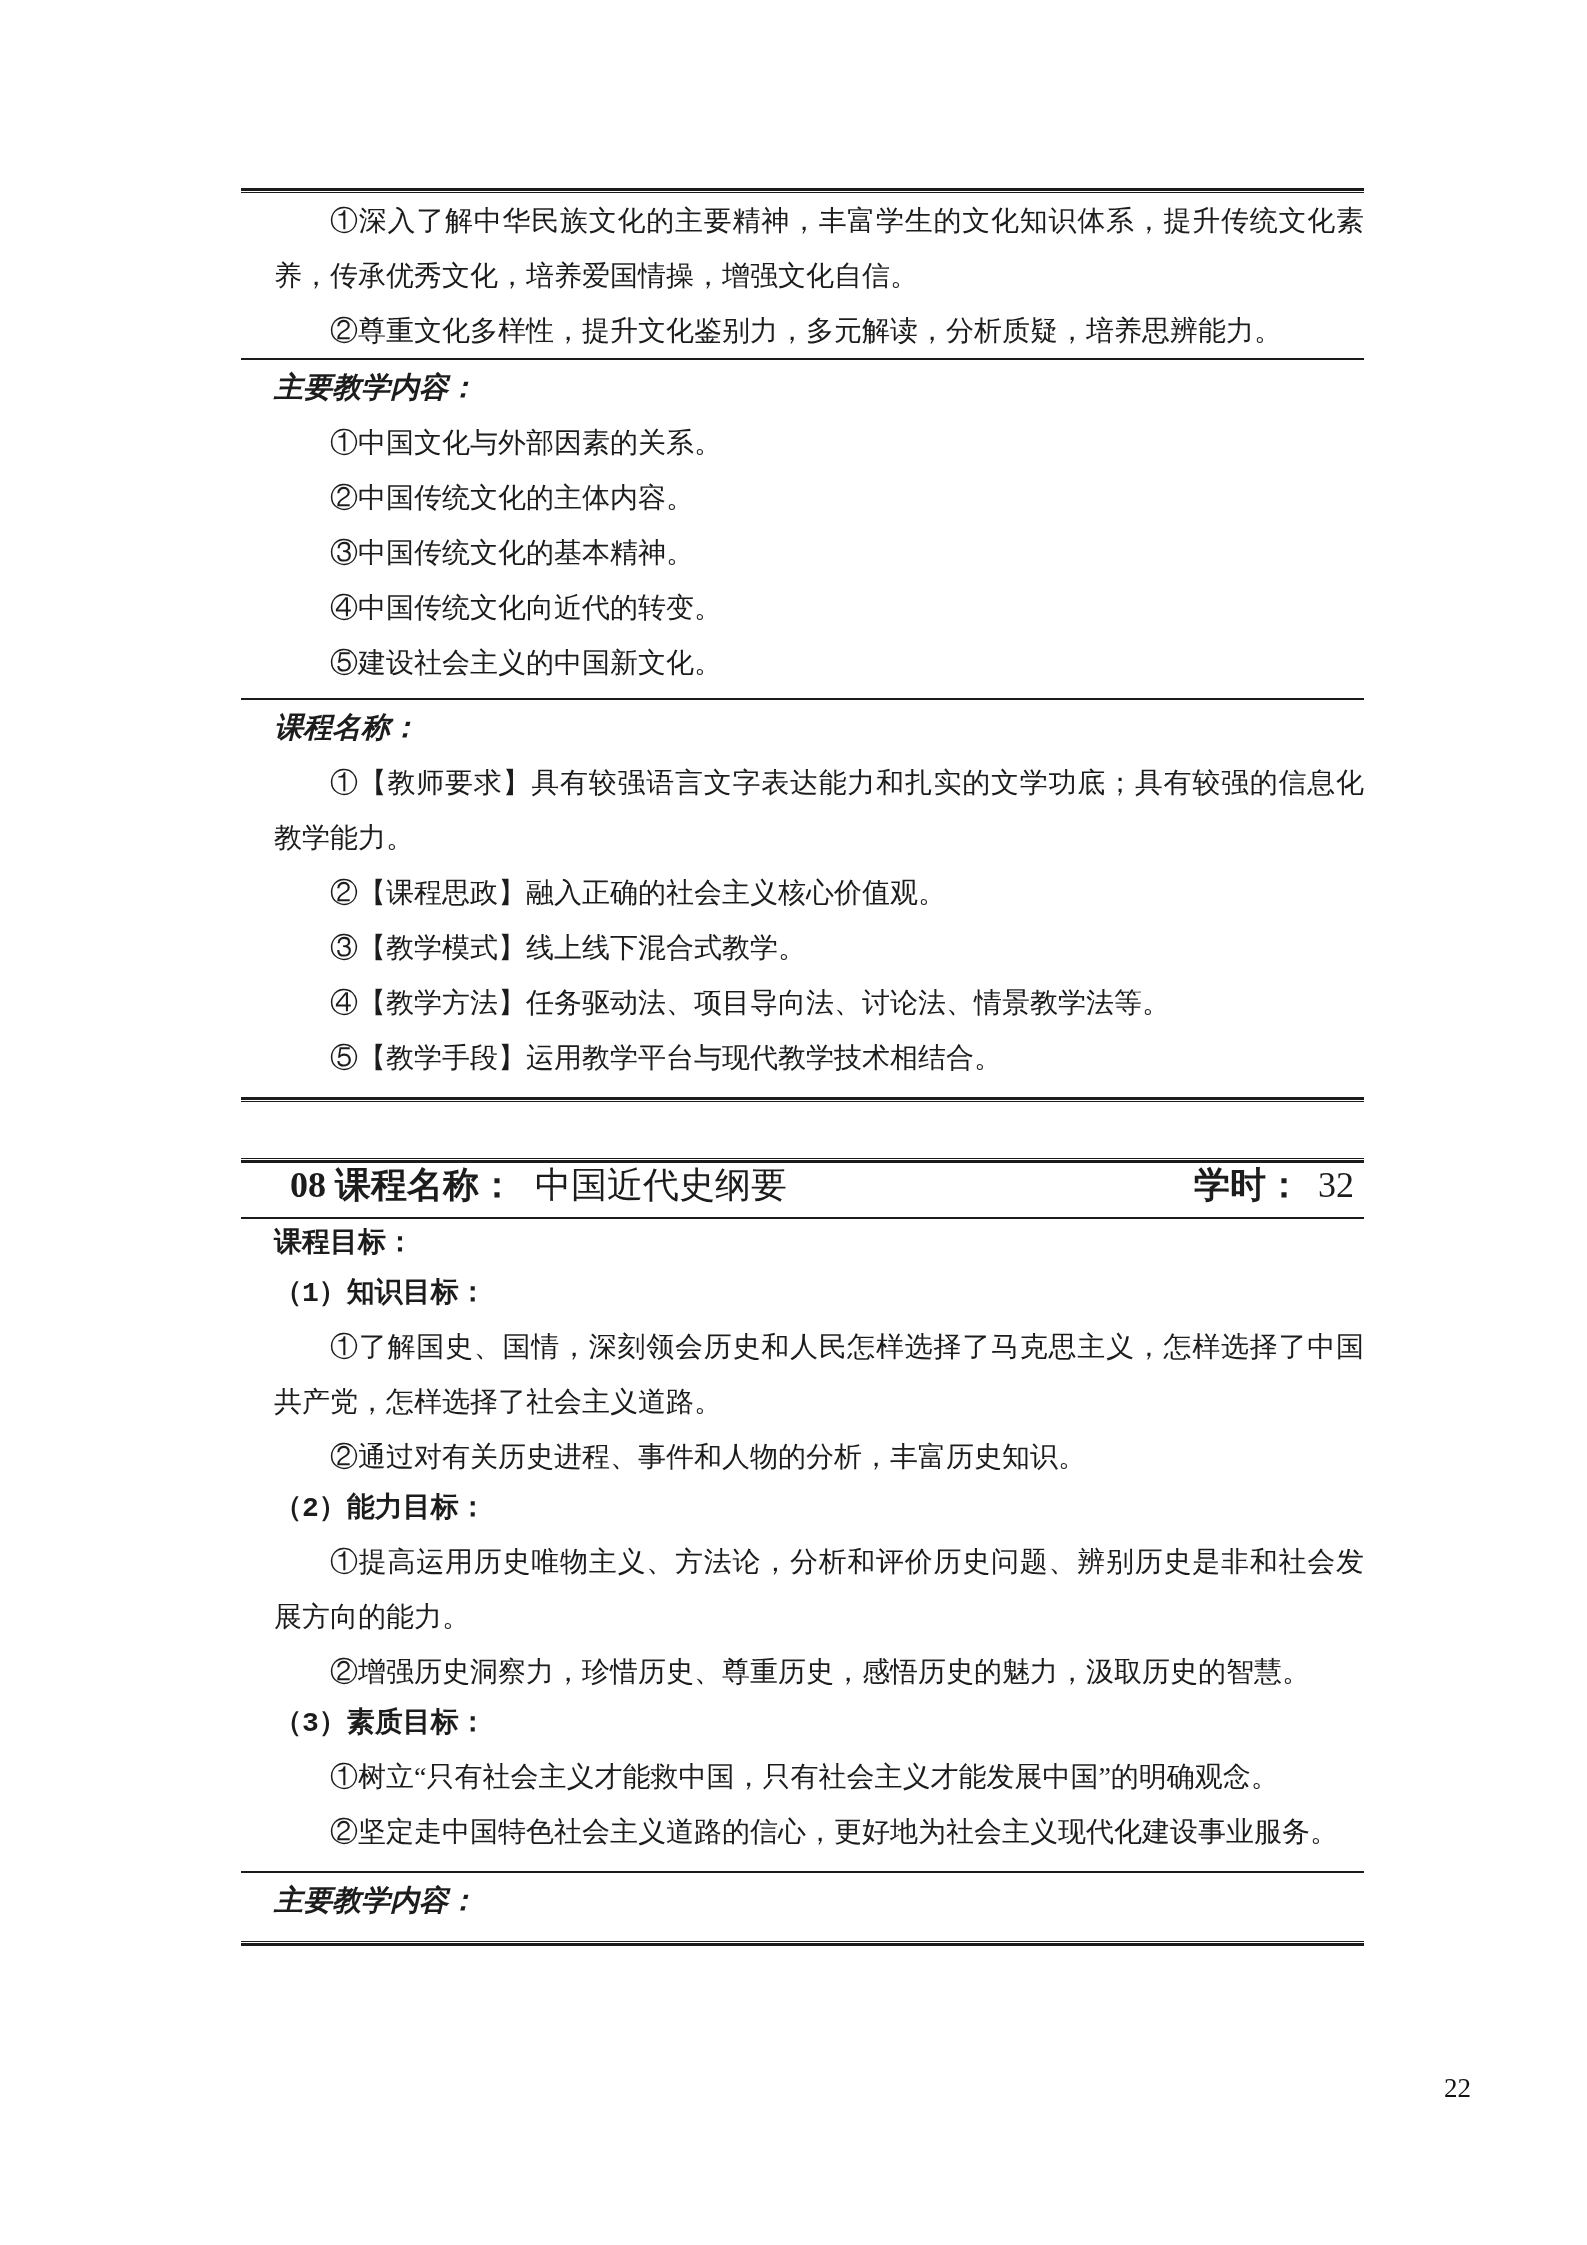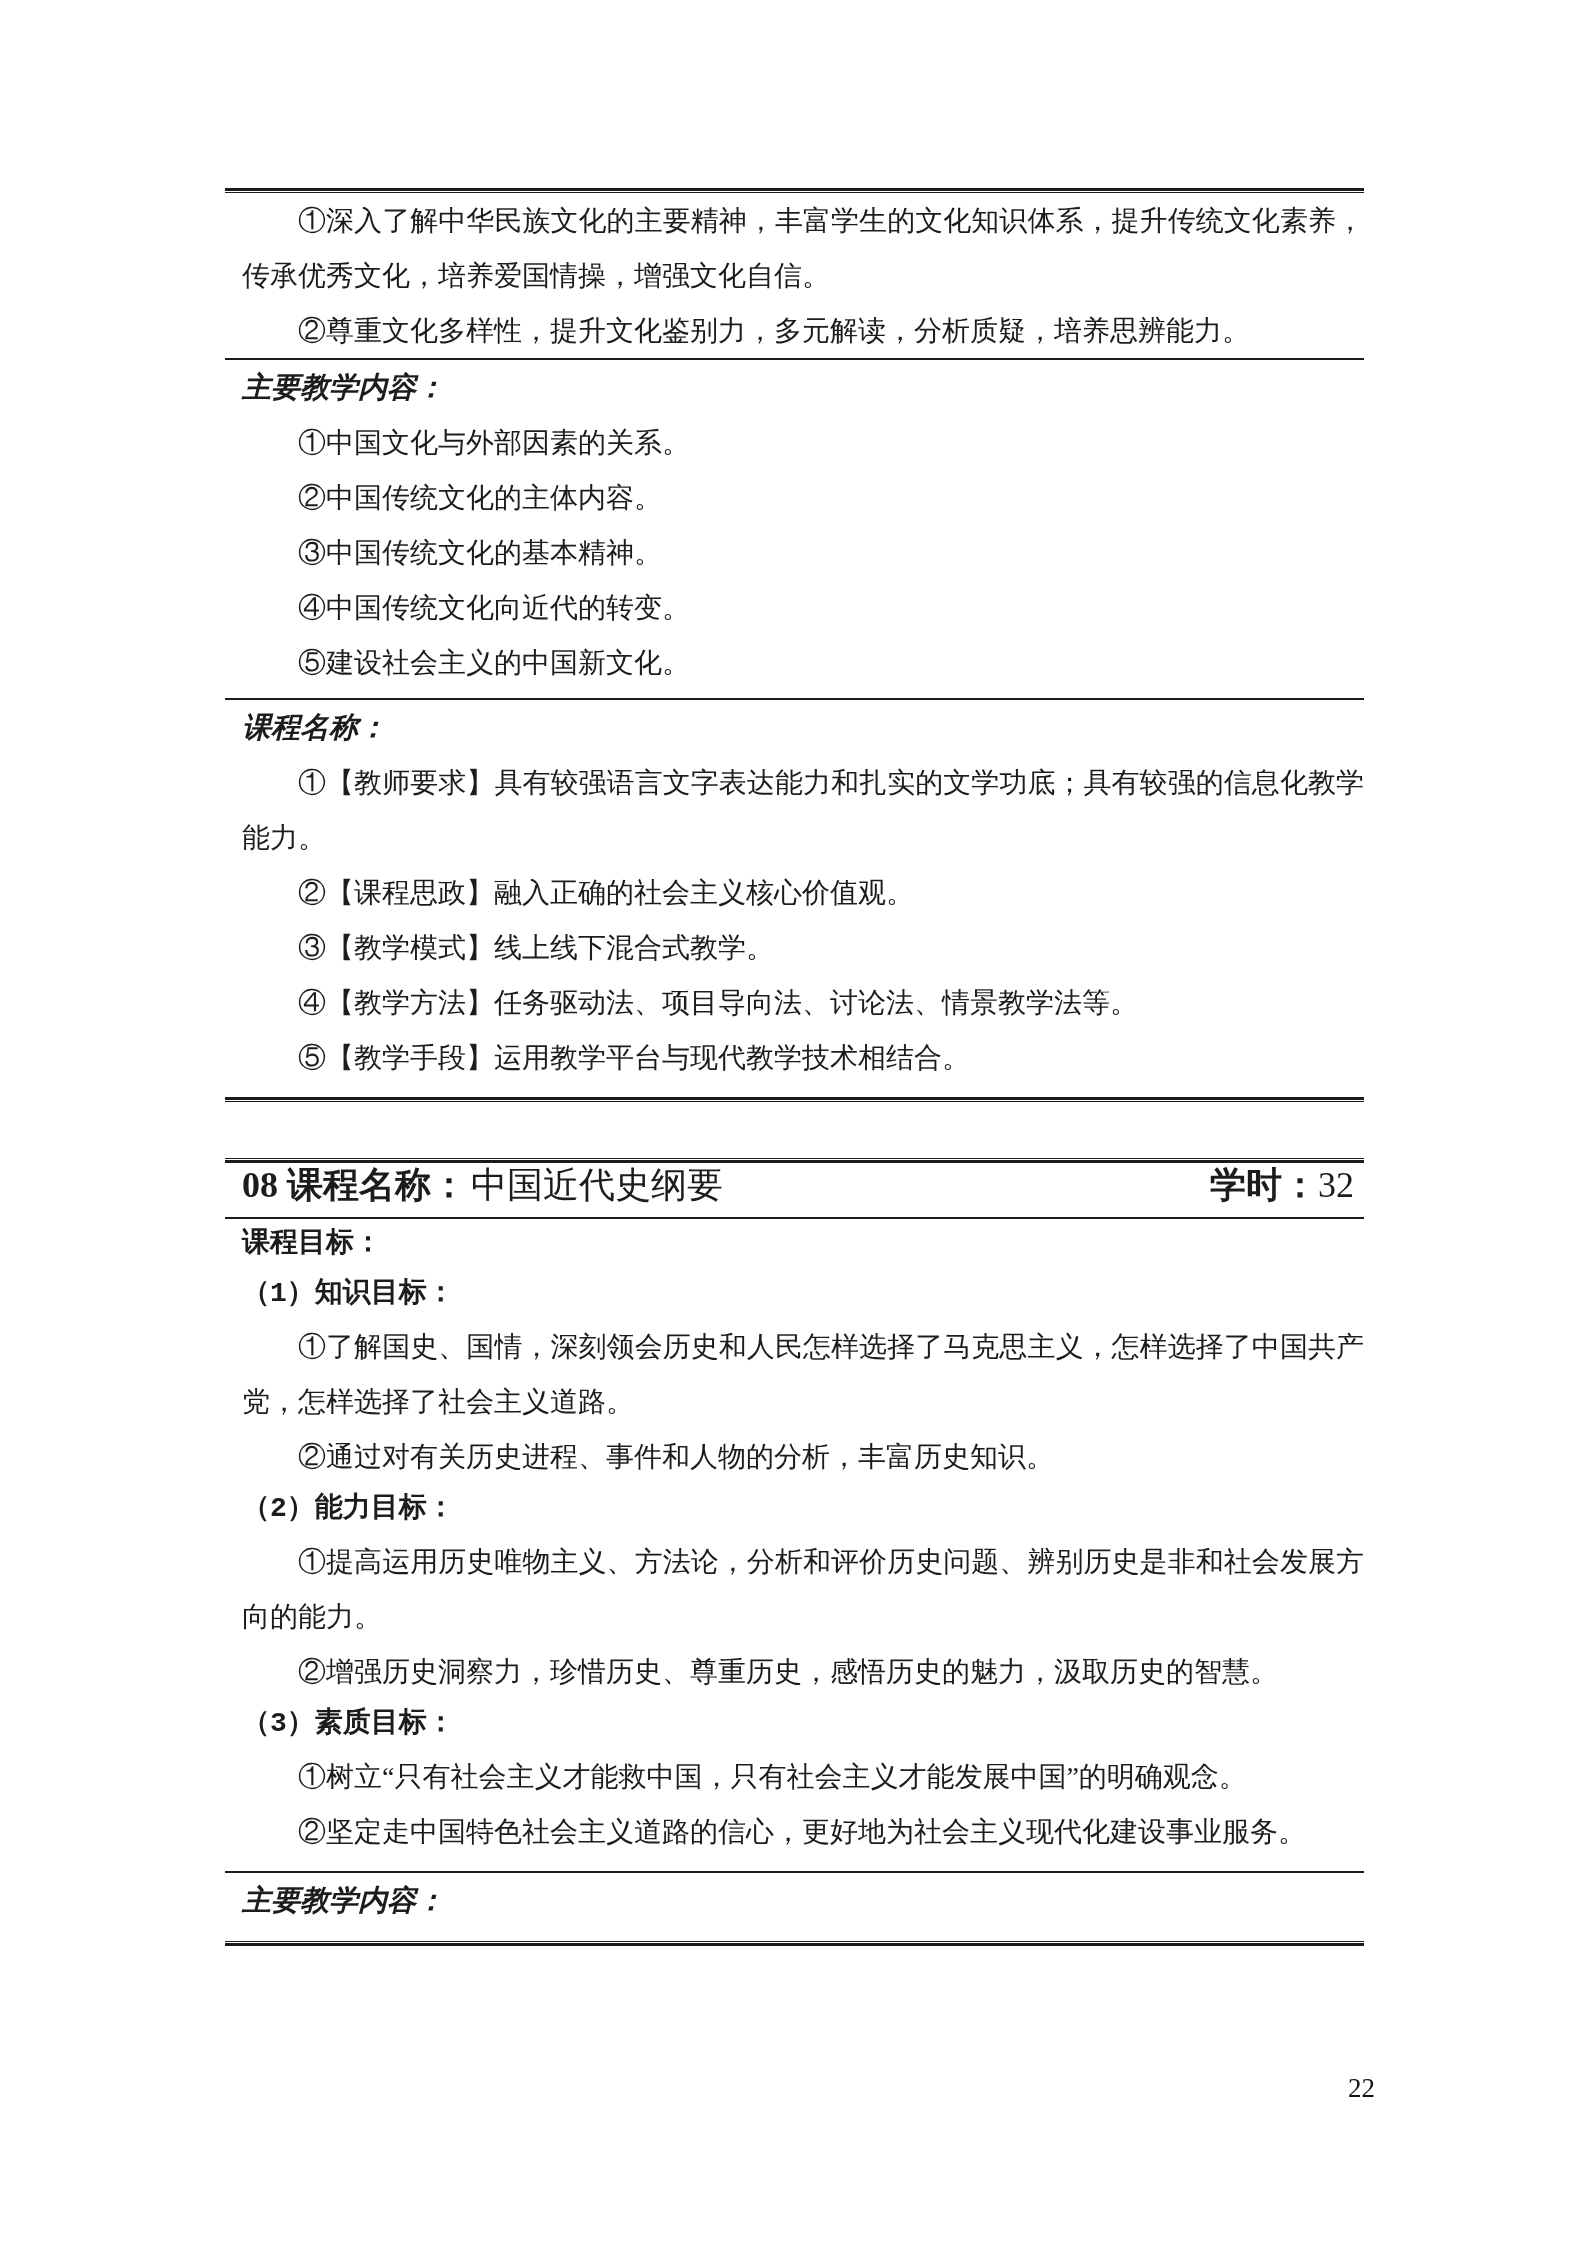--- a/index.html
+++ b/index.html
@@ -1,15 +1,15 @@
 <!DOCTYPE html>
 <html><head>
 <meta charset="utf-8">
 <style>
-  * { box-sizing: border-box; }
+  * { box-sizing: border-box; padding-left: 16px; }
   html, body { margin: 0; padding: 0; background: #ffffff; }
   .page {
     position: relative;
     width: 1587px;
     height: 2245px;
     background: #ffffff;
     color: #1c1c1c;
     font-family: "Liberation Serif", serif;
     overflow: hidden;
   }
@@ -59,21 +59,21 @@
     font-size: 36px;
     line-height: 44px;
     padding-left: 17px;
     padding-right: 10px;
   }
   .course-row .lbl { font-weight: bold; }
   .course-row .val { font-weight: normal; }
   .course-left .val { margin-left: 4px; }
   .page-number {
     position: absolute;
-    left: 1348px;
+    left: 1428px;
     top: 2072px;
     font-size: 27px;
     line-height: 32px;
     color: #111111;
     font-family: "Liberation Serif", serif;
   }
 </style>
 </head>
 <body>
 

